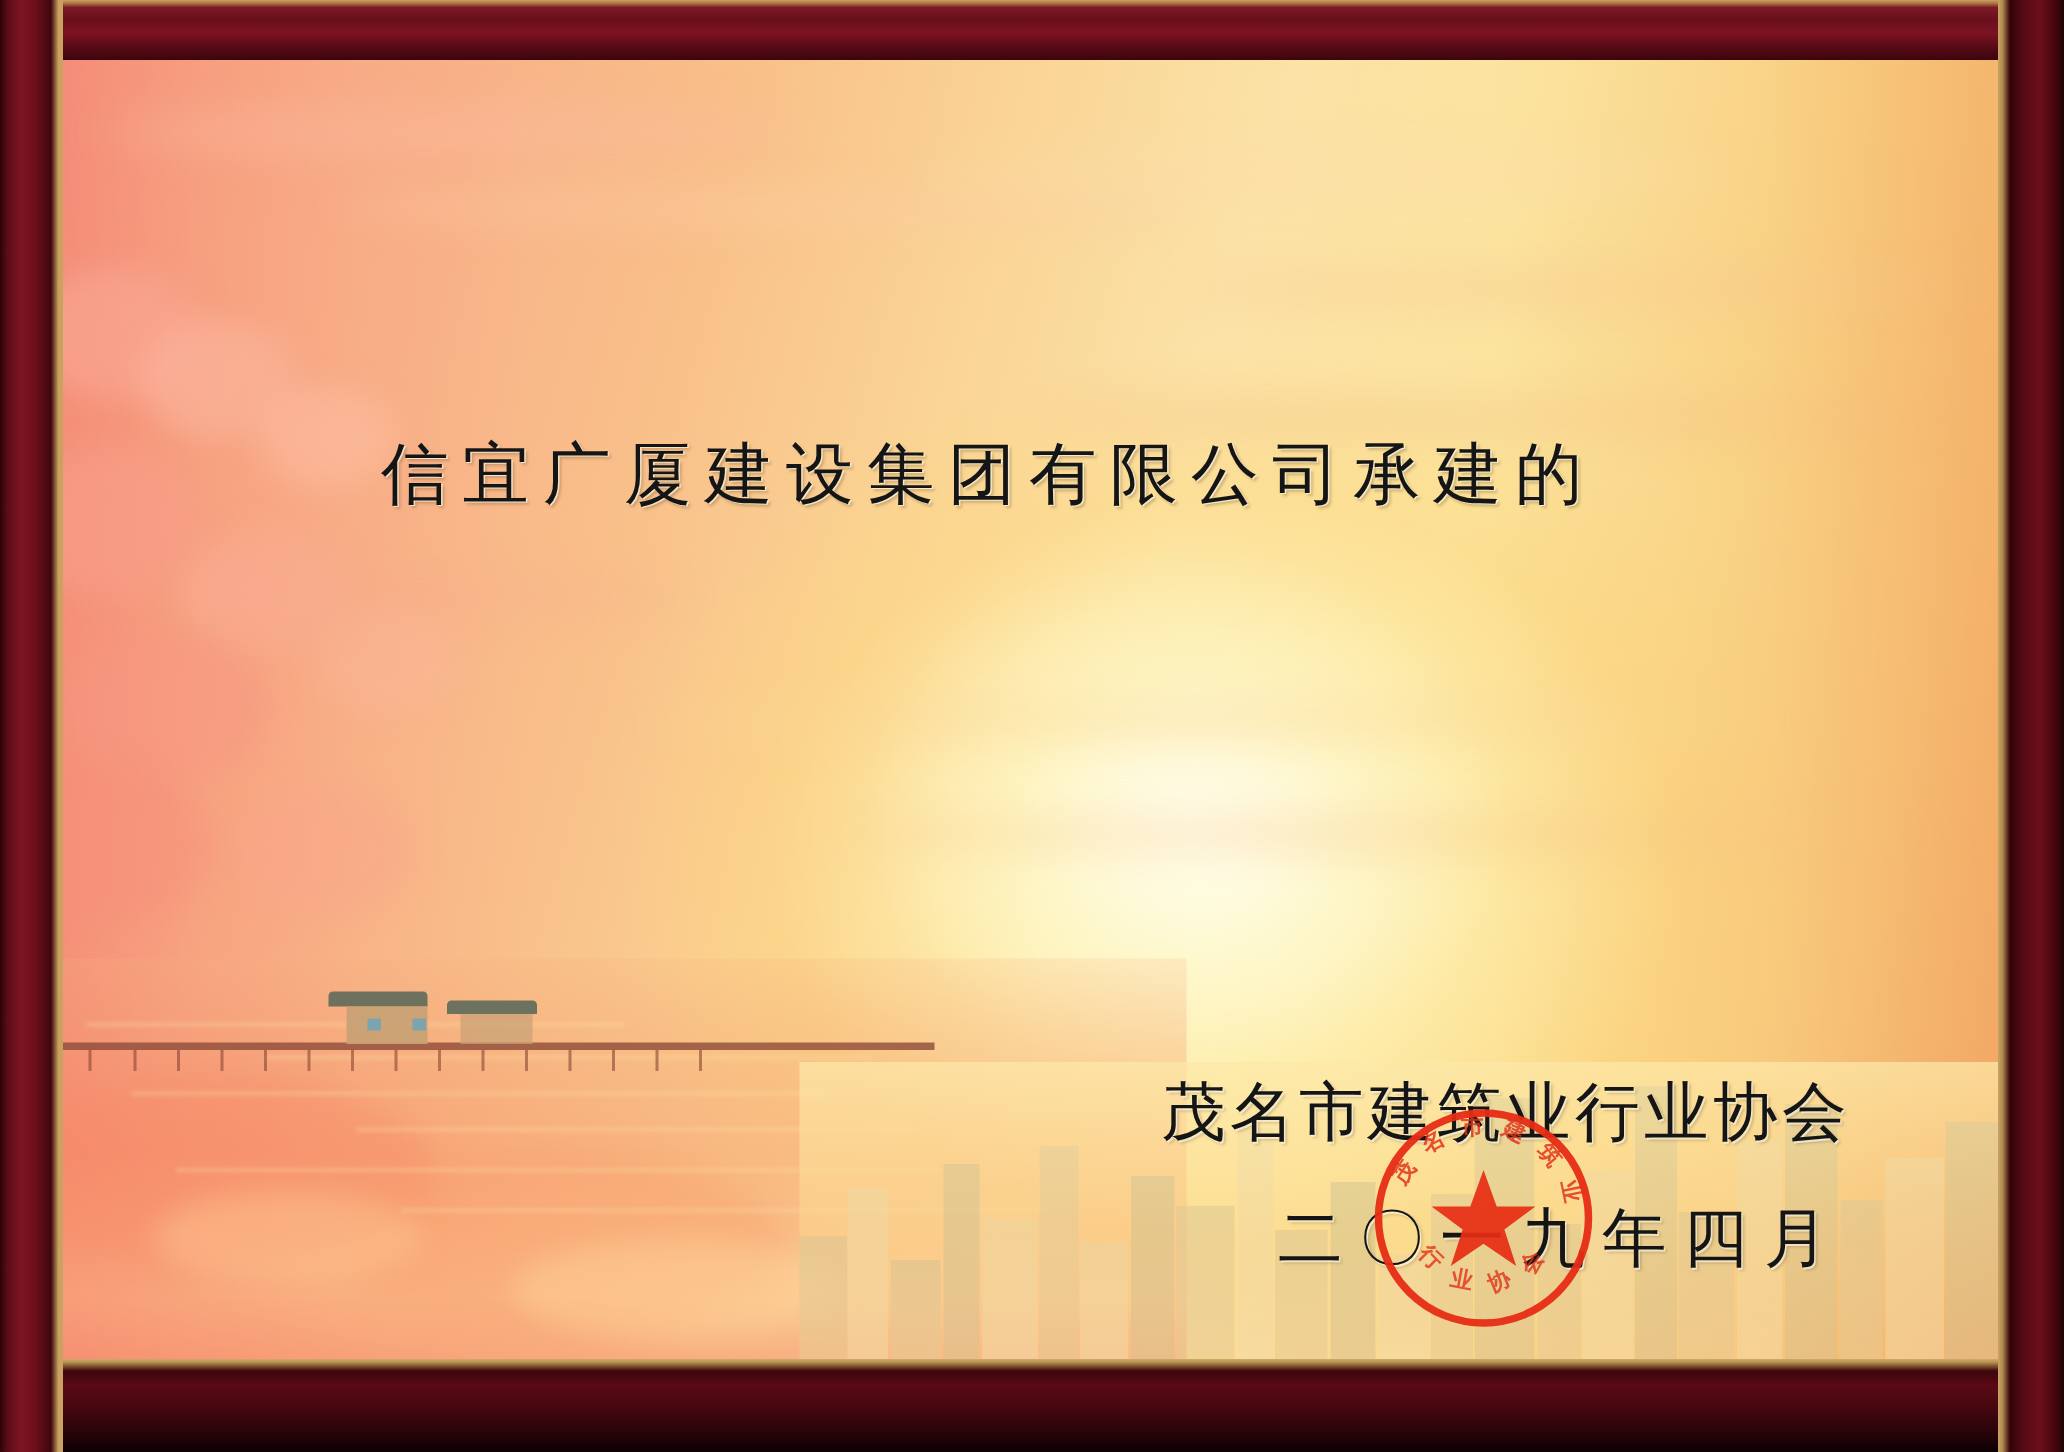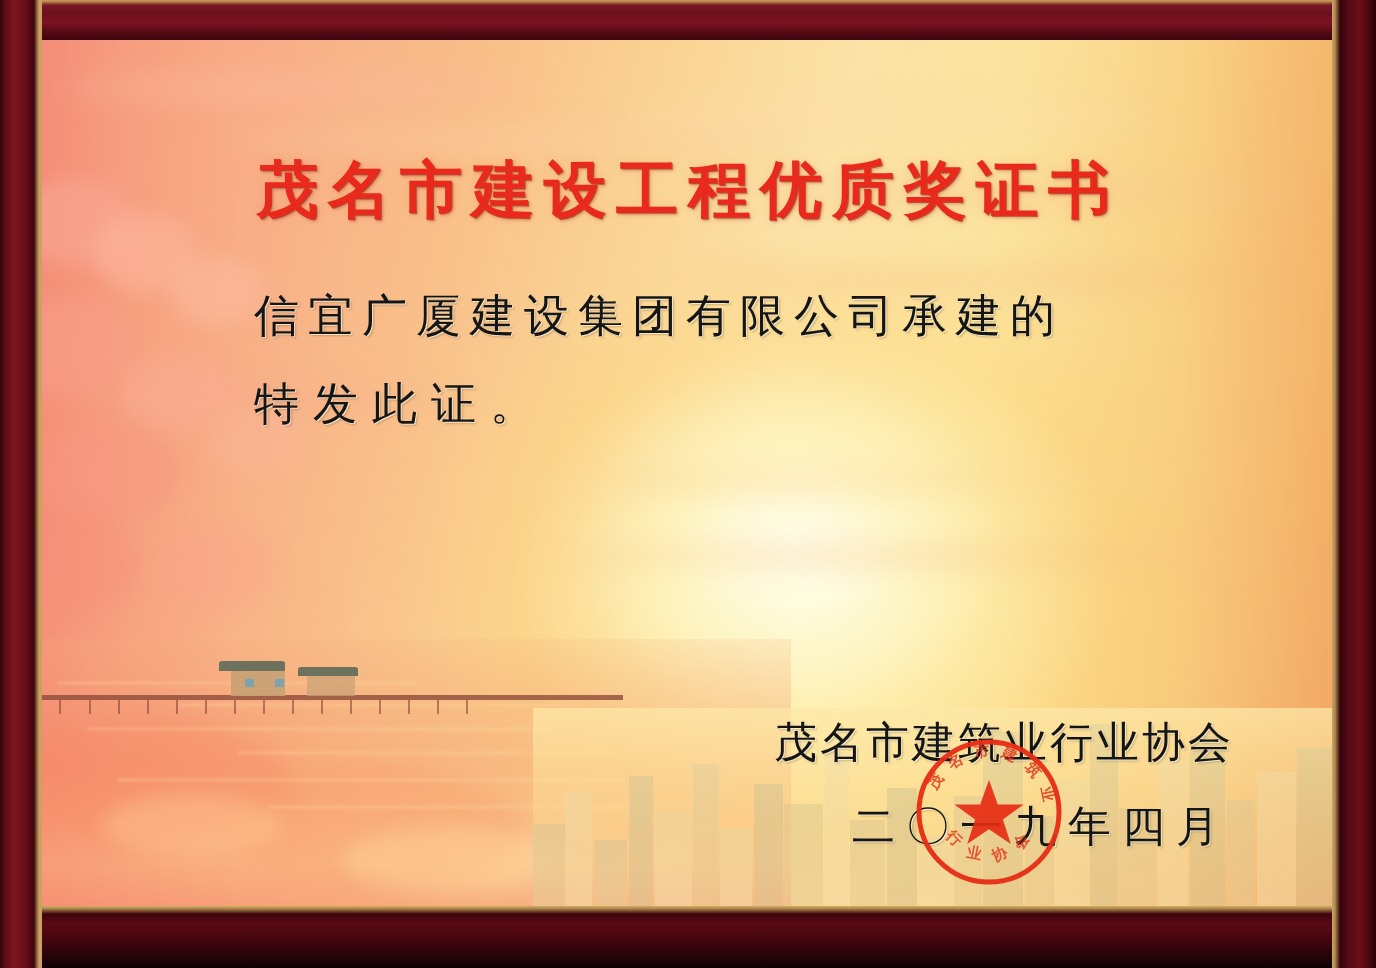--- a/index.html
+++ b/index.html
@@ -339,28 +339,24 @@
         <div class="bldg light" style="left:78%;width:3.8%;height:74%;"></div>
         <div class="bldg tall" style="left:82%;width:4.4%;height:86%;"></div>
         <div class="bldg" style="left:86.6%;width:3.6%;height:54%;"></div>
         <div class="bldg light" style="left:90.4%;width:4.8%;height:68%;"></div>
         <div class="bldg tall" style="left:95.4%;width:4.6%;height:80%;"></div>
       </div>
       <div id="skyline-haze"></div>
 
       <div id="content">
 
-        <div id="title">茂名市建设工程优质奖证书</div>
 
         <div id="body-block">
           <div class="body-line indent">
             <span class="spaced2">信宜广厦建设集团有限公司承建的</span>
-          </div>
-          <div class="body-line indent">
-            <span class="spaced">特发此证。</span>
           </div>
         </div>
 
         <div id="sign-block">
           <div class="sign-line">茂名市建筑业行业协会</div>
           <div class="sign-line date">二〇一九年四月</div>
         </div>
 
         <div id="seal">
           <svg viewBox="0 0 152 152" xmlns="http://www.w3.org/2000/svg">

